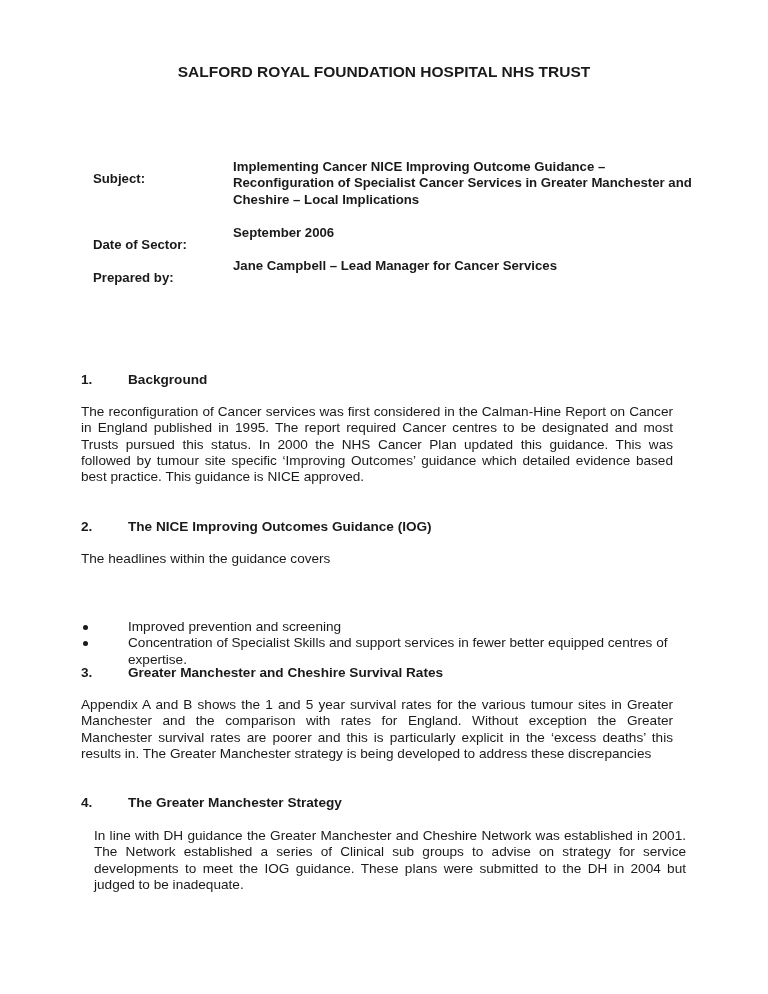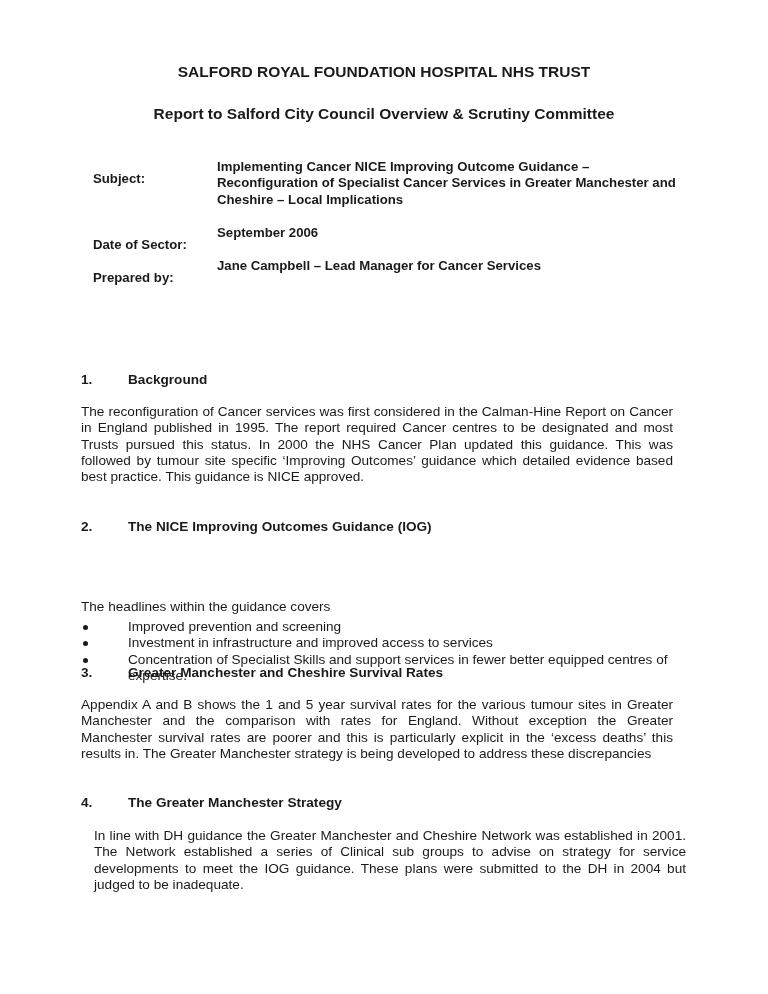--- a/index.html
+++ b/index.html
@@ -40,21 +40,21 @@
     font-size: 13.2px;
     line-height: 16.3px;
   }
   .meta-label {
     position: absolute;
     left: 0;
     top: 12px;
   }
   .meta-value {
     position: absolute;
-    left: 124px;
+    left: 140px;
     top: 0;
     width: 460px;
   }
   #m-subject { top: 159px; }
   #m-date { top: 225px; }
   #m-prep { top: 258px; }
 
   .para {
     position: absolute;
     left: 81px;
@@ -108,21 +108,20 @@
     border-radius: 50%;
     background: #1a1a1a;
   }
 </style>
 </head>
 <body>
 
 <div class="page">
 
   <div id="t1" class="title">SALFORD ROYAL FOUNDATION HOSPITAL NHS TRUST</div>
-  <div id="t2" class="title">Report to Salford City Council Overview &amp; Scrutiny Committee</div>
 
   <div id="m-subject" class="meta-row">
     <span class="meta-label">Subject:</span>
     <span class="meta-value">Implementing Cancer NICE Improving Outcome Guidance – Reconfiguration of Specialist Cancer Services in Greater Manchester and Cheshire – Local Implications</span>
   </div>
   <div id="m-date" class="meta-row">
     <span class="meta-label">Date of Sector:</span>
     <span class="meta-value">September 2006</span>
   </div>
   <div id="m-prep" class="meta-row">
@@ -134,29 +133,25 @@
   <div class="heading" style="top:372px;">
     <span class="num">1.</span>
     <span class="htext">Background</span>
   </div>
   <div class="para" style="top:404px;">The reconfiguration of Cancer services was first considered in the Calman-Hine Report on Cancer in England published in 1995. The report required Cancer centres to be designated and most Trusts pursued this status. In 2000 the NHS Cancer Plan updated this guidance. This was followed by tumour site specific ‘Improving Outcomes’ guidance which detailed evidence based best practice. This guidance is NICE approved.</div>
 
   <div class="heading" style="top:519px;">
     <span class="num">2.</span>
     <span class="htext">The NICE Improving Outcomes Guidance (IOG)</span>
   </div>
-  <div class="para nojust" style="top:551px;margin-top:48px;">The headlines within the guidance covers</div>
+  <div class="para nojust" style="top:551px;">The headlines within the guidance covers</div>
   <ul class="bullet-list" style="top:583px;margin-top:36px;">
     <li>
       <span class="dot"></span>
       <span>Improved prevention and screening</span>
-    </li>
-    <li>
-      <span class="dot"></span>
-      <span>Investment in infrastructure and improved access to services</span>
     </li>
     <li style="padding-right:10px;">
       <span class="dot"></span>
       <span>Concentration of Specialist Skills and support services in fewer better equipped centres of expertise.</span>
     </li>
   </ul>
 
   <div class="heading" style="top:665px;">
     <span class="num">3.</span>
     <span class="htext">Greater Manchester and Cheshire Survival Rates</span>

